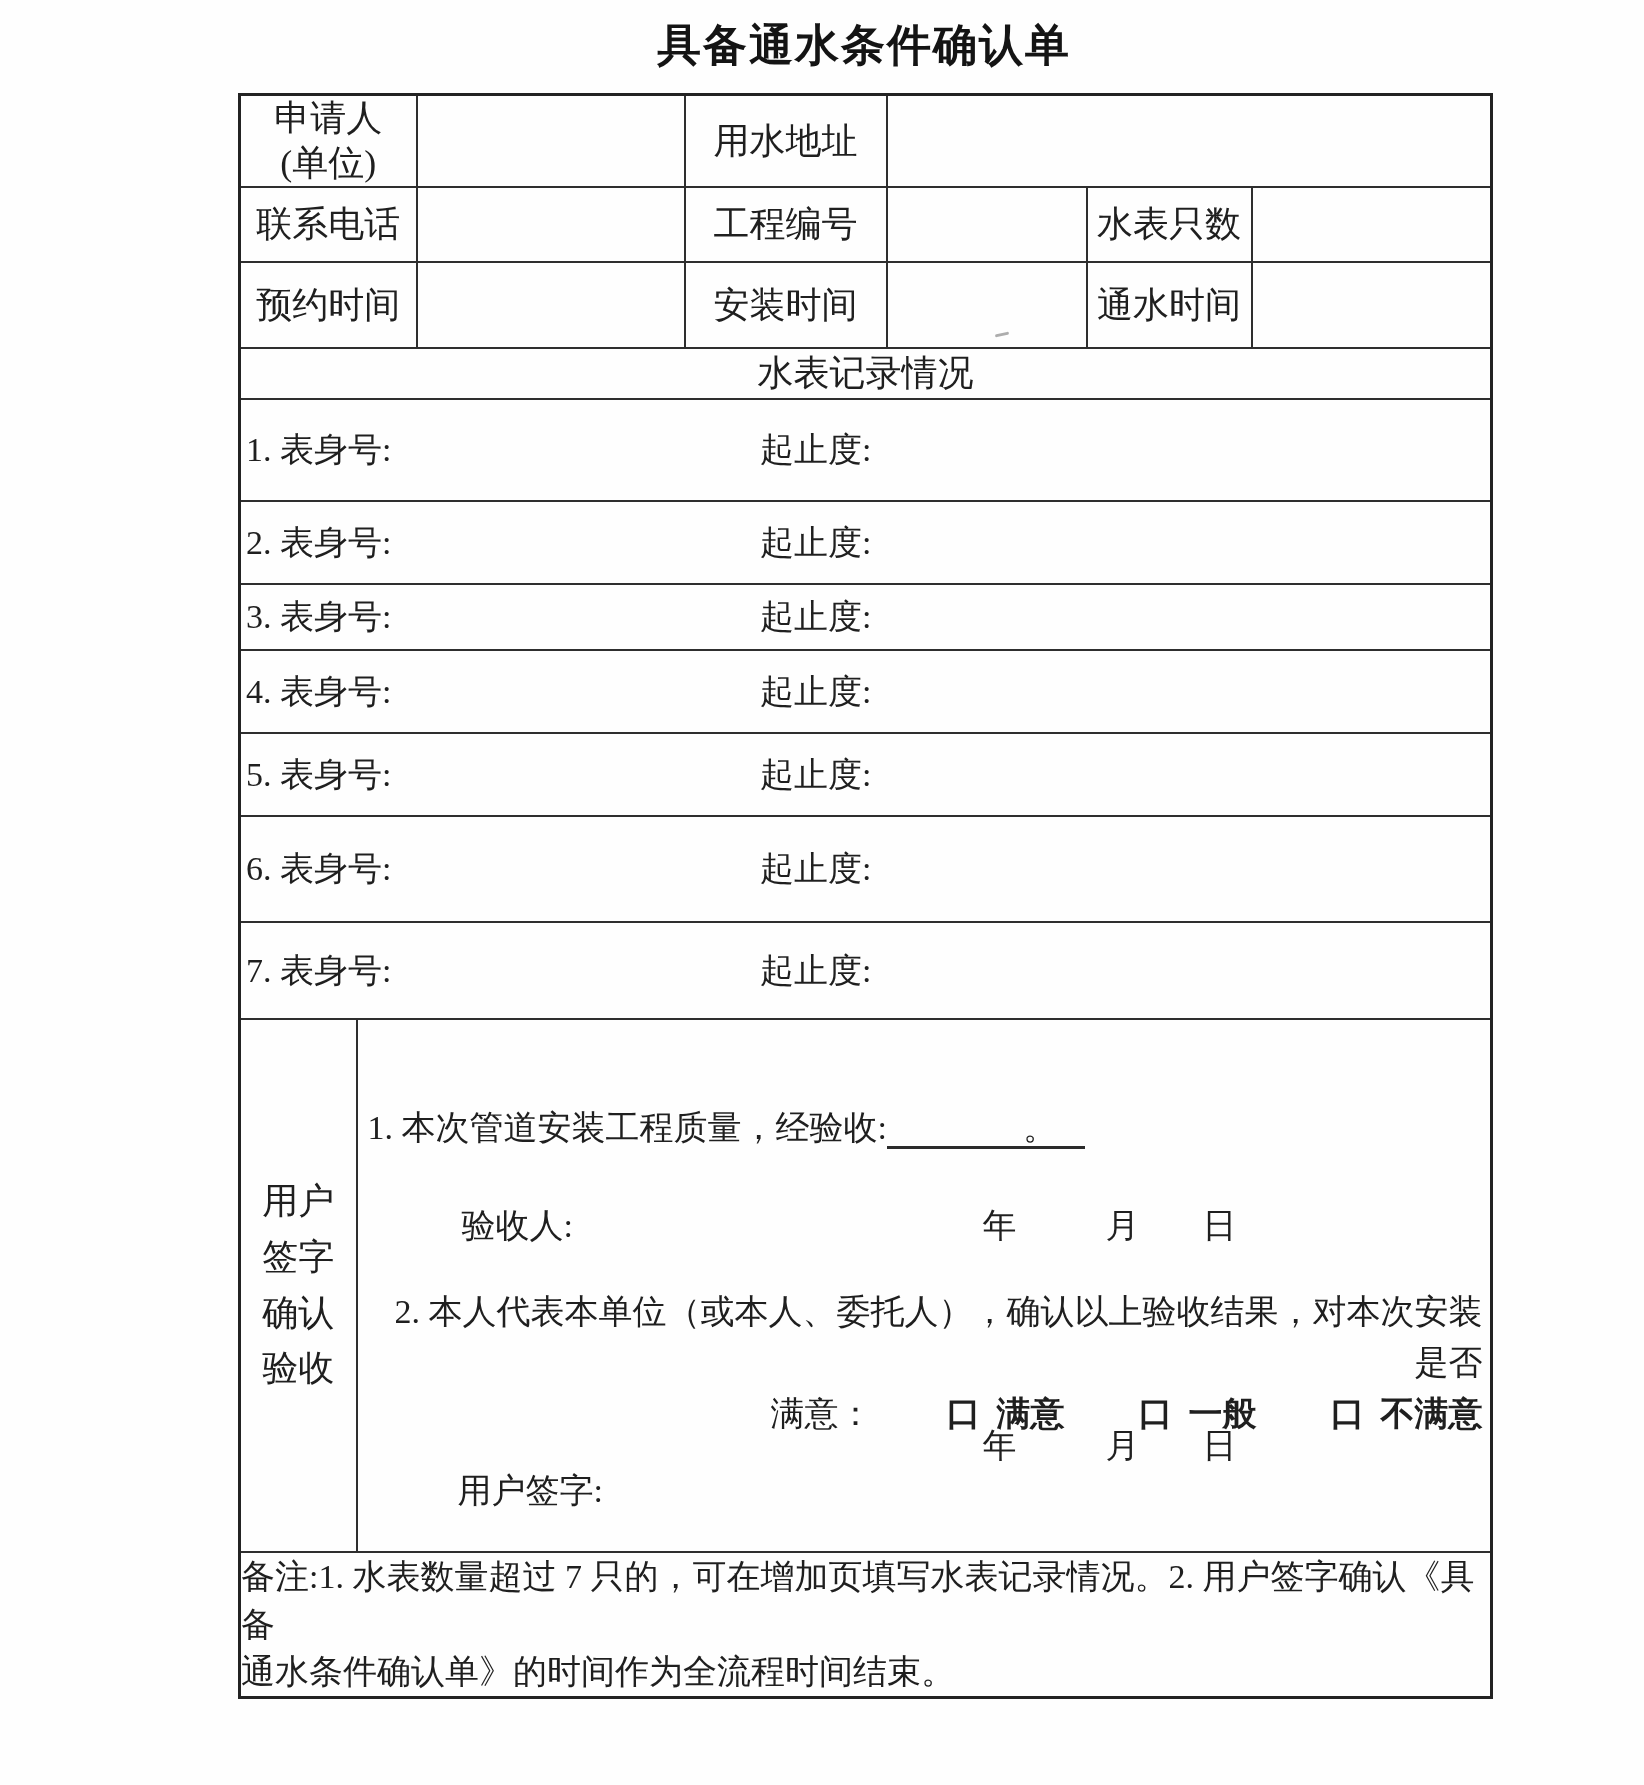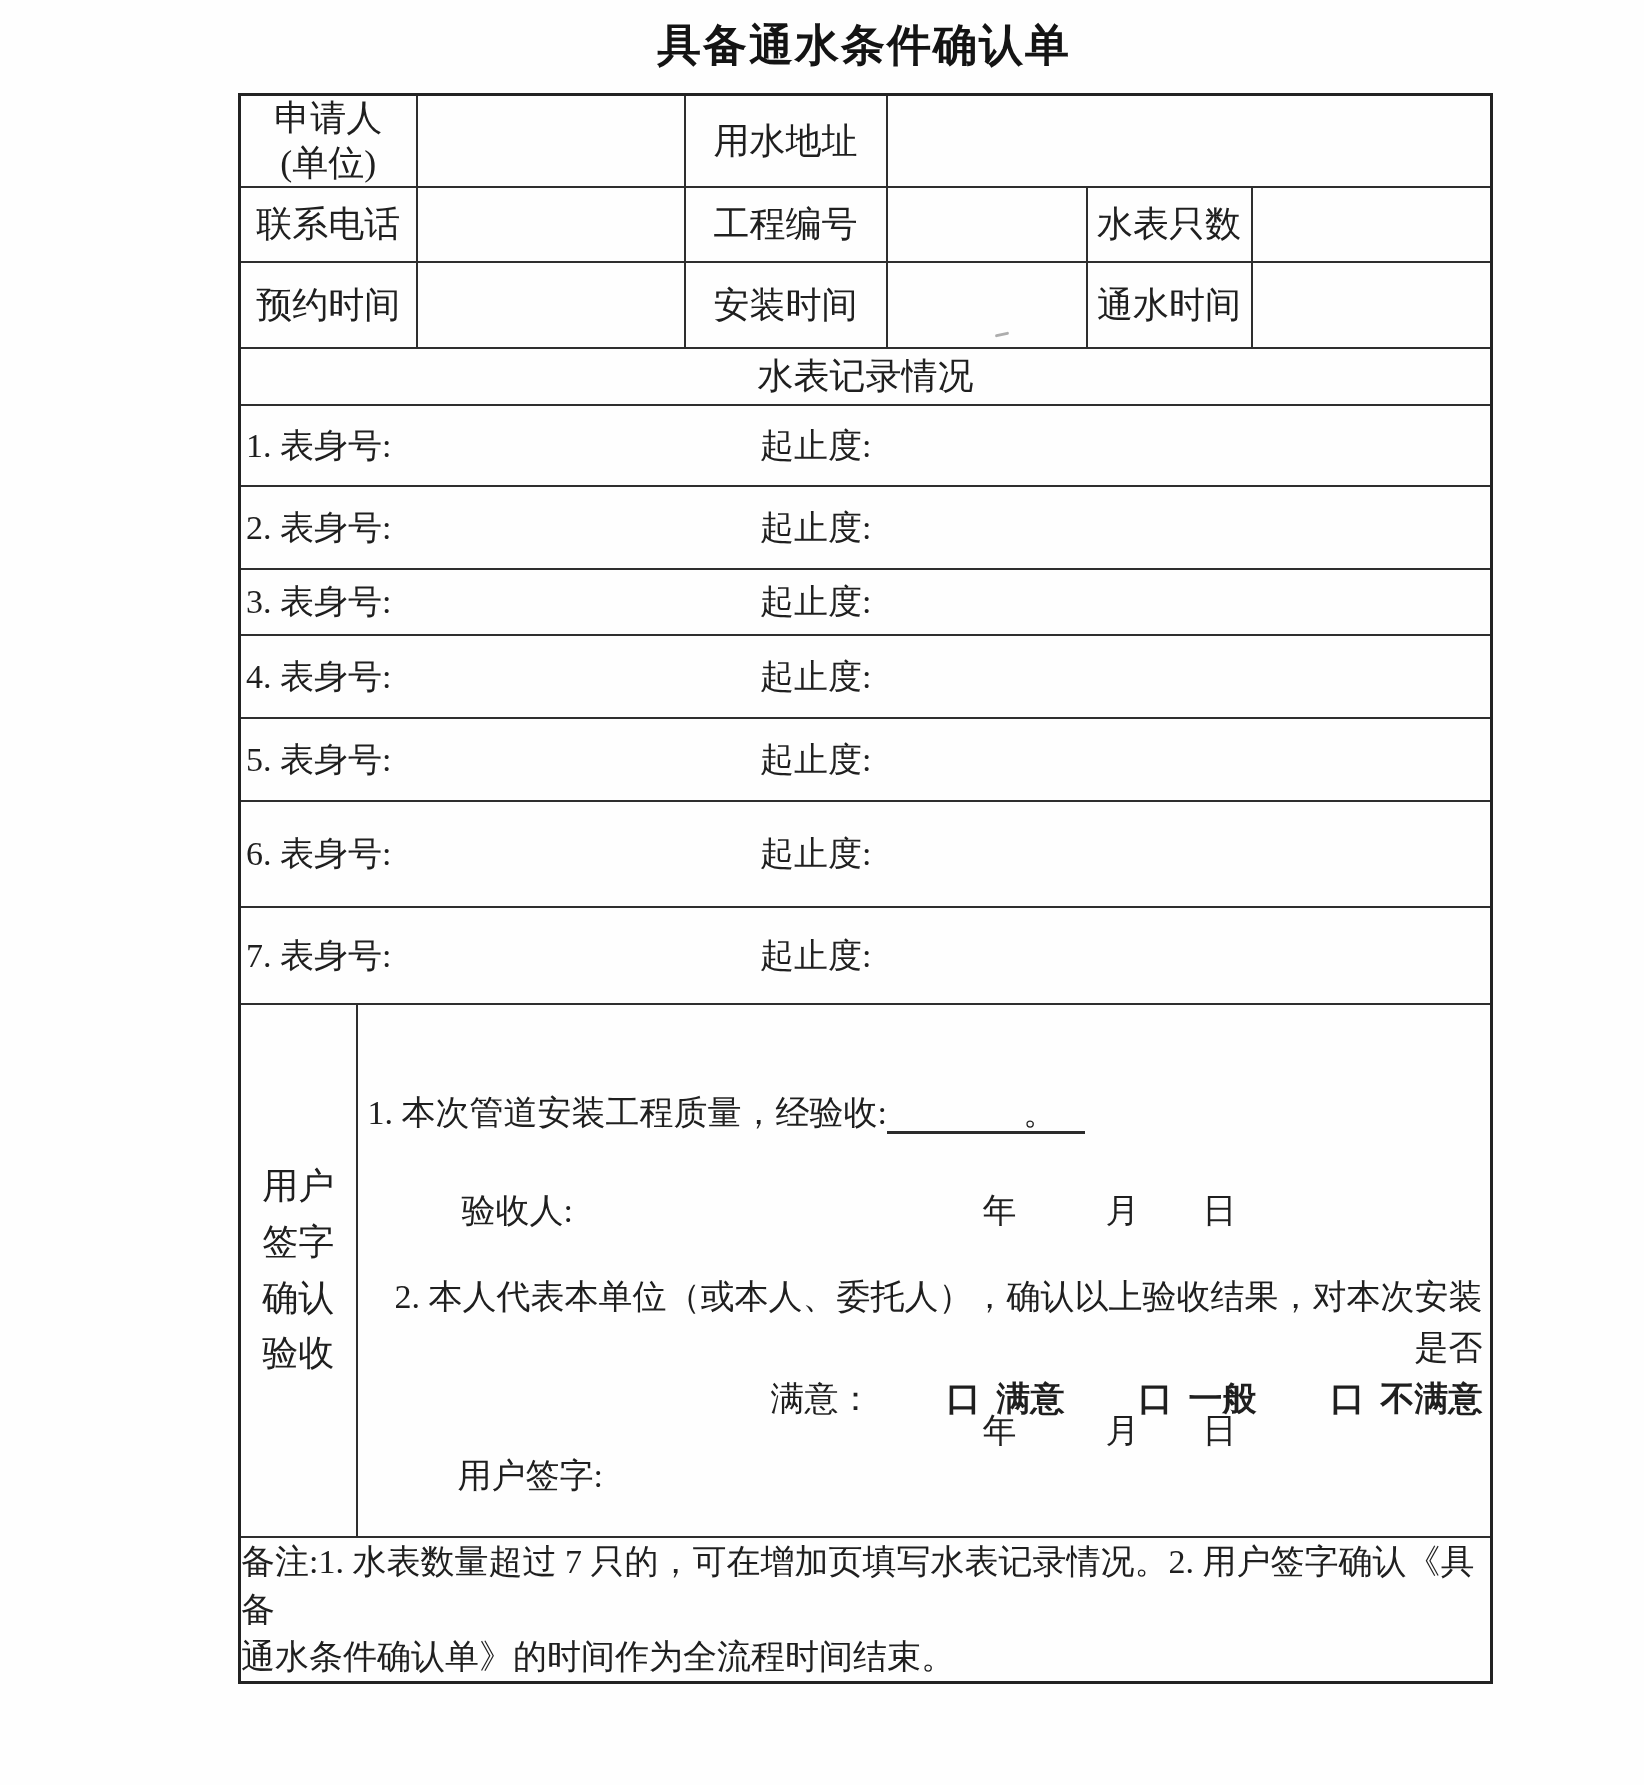--- a/index.html
+++ b/index.html
@@ -105,25 +105,25 @@
     <tr style="height:86px">
       <td colspan="2" class="lbl">预约时间</td>
       <td></td>
       <td class="lbl">安装时间</td>
       <td></td>
       <td class="lbl">通水时间</td>
       <td></td>
     </tr>
 
 
-    <tr style="height:57px">
+    <tr style="height:51px">
       <td colspan="7" class="lbl">水表记录情况</td>
     </tr>
 
-    <tr style="height:81px">
+    <tr style="height:102px">
       <td colspan="7" class="meter-cell">
         <span class="meter-label">1. 表身号:</span>
         <span class="range-label">起止度:</span>
       </td>
     </tr>
     <tr style="height:83px">
       <td colspan="7" class="meter-cell">
         <span class="meter-label">2. 表身号:</span>
         <span class="range-label">起止度:</span>
       </td>

